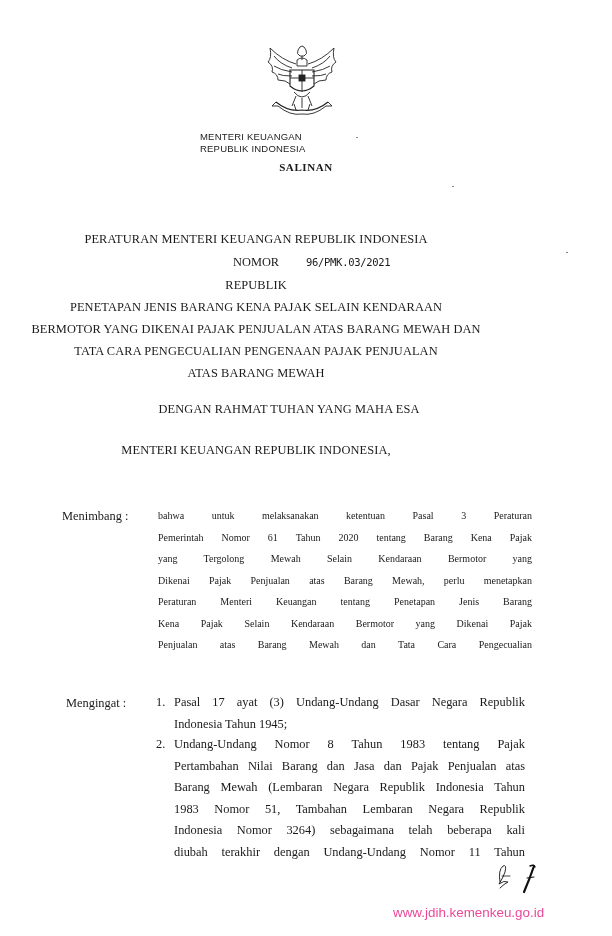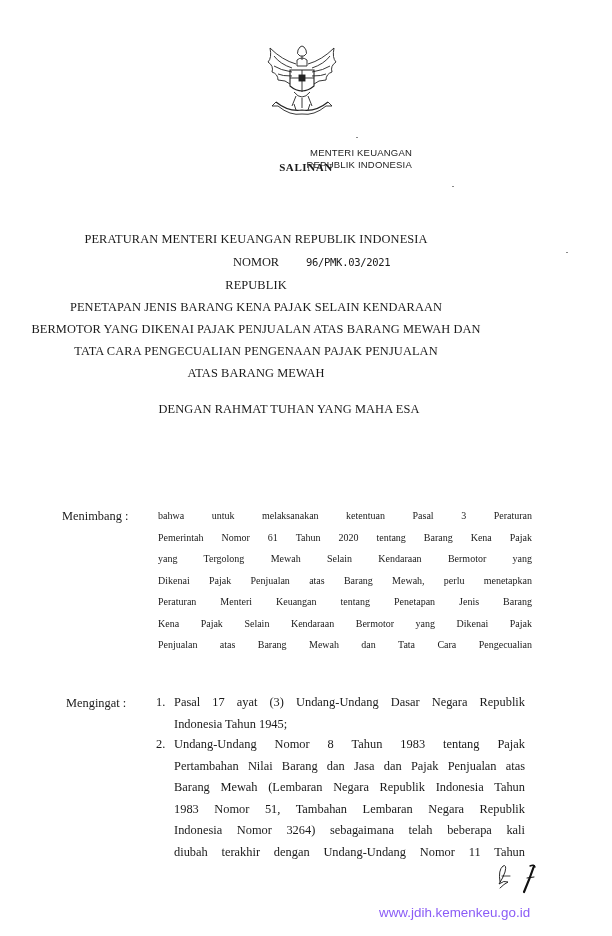--- a/index.html
+++ b/index.html
@@ -24,26 +24,25 @@
       position: absolute;
       left: 262px;
       top: 40px;
       width: 80px;
       height: 82px;
     }
     .ministry {
       position: absolute;
       left: 200px;
       width: 212px;
-      text-align: right;
+      text-align: left;
       font-family: "Liberation Sans", sans-serif;
       font-size: 9.5px;
       letter-spacing: 0.2px;
       color: #222;
-      margin-top: 16px;
     }
     .ministry.l1 { top: 131px; }
     .ministry.l2 { top: 143px; }
     .salinan {
       position: absolute;
       left: 200px;
       width: 212px;
       top: 161px;
       text-align: center;
       font-family: "Liberation Serif", serif;
@@ -126,25 +125,25 @@
     .list-item .ln.last { text-align-last: left; }
     .signature {
       position: absolute;
       left: 494px;
       top: 862px;
       width: 50px;
       height: 34px;
     }
     .website {
       position: absolute;
-      left: 379px;
+      left: 393px;
       top: 905px;
       font-family: "Liberation Sans", sans-serif;
       font-size: 13.4px;
-      color: #8b5cf6;
+      color: #ec4899;
       text-decoration: none;
       white-space: nowrap;
     }
     .speck {
       position: absolute;
       width: 2px; height: 1px;
       background: #888;
     }
   </style>
 </head>
@@ -198,20 +197,21 @@
     <span class="lbl">NOMOR</span>
     <span class="val">96/PMK.03/2021</span>
   </div>
   <div class="center-line" style="top:278px;">REPUBLIK</div>
   <div class="center-line" style="top:300px;">PENETAPAN JENIS BARANG KENA PAJAK SELAIN KENDARAAN</div>
   <div class="center-line" style="top:322px;">BERMOTOR YANG DIKENAI PAJAK PENJUALAN ATAS BARANG MEWAH DAN</div>
   <div class="center-line" style="top:344px;">TATA CARA PENGECUALIAN PENGENAAN PAJAK PENJUALAN</div>
   <div class="center-line" style="top:366px;">ATAS BARANG MEWAH</div>
 
   <div class="center-line" style="top:402px;padding-left:33px;">DENGAN RAHMAT TUHAN YANG MAHA ESA</div>
+  <div class="center-line" style="top:443px;">MENTERI KEUANGAN REPUBLIK INDONESIA,</div>
 
   <div class="section-label" style="left:62px; top:509px;">Menimbang :</div>
   <div class="para" style="left:158px; top:505px; width:374px;">
     <span class="ln">bahwa untuk melaksanakan ketentuan Pasal 3 Peraturan</span>
     <span class="ln">Pemerintah Nomor 61 Tahun 2020 tentang Barang Kena Pajak</span>
     <span class="ln">yang Tergolong Mewah Selain Kendaraan Bermotor yang</span>
     <span class="ln">Dikenai Pajak Penjualan atas Barang Mewah, perlu menetapkan</span>
     <span class="ln">Peraturan Menteri Keuangan tentang Penetapan Jenis Barang</span>
     <span class="ln">Kena Pajak Selain Kendaraan Bermotor yang Dikenai Pajak</span>
     <span class="ln">Penjualan atas Barang Mewah dan Tata Cara Pengecualian</span>

